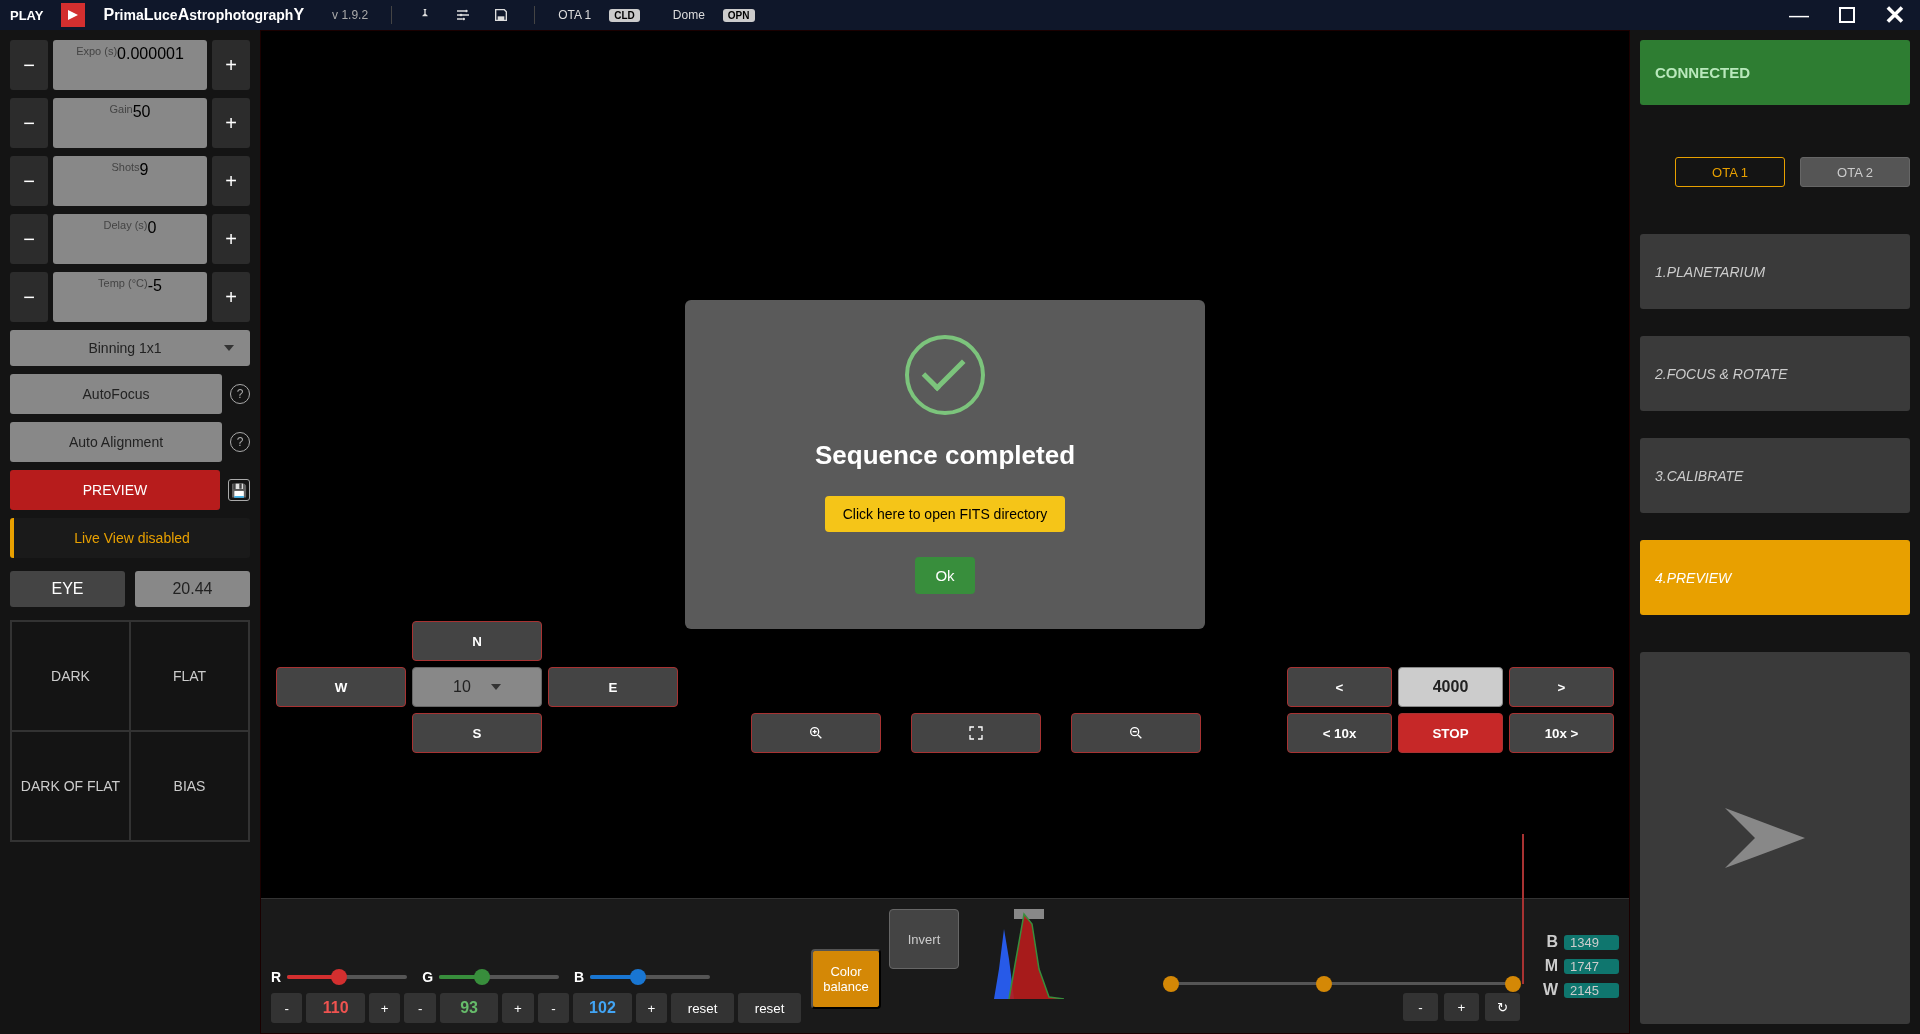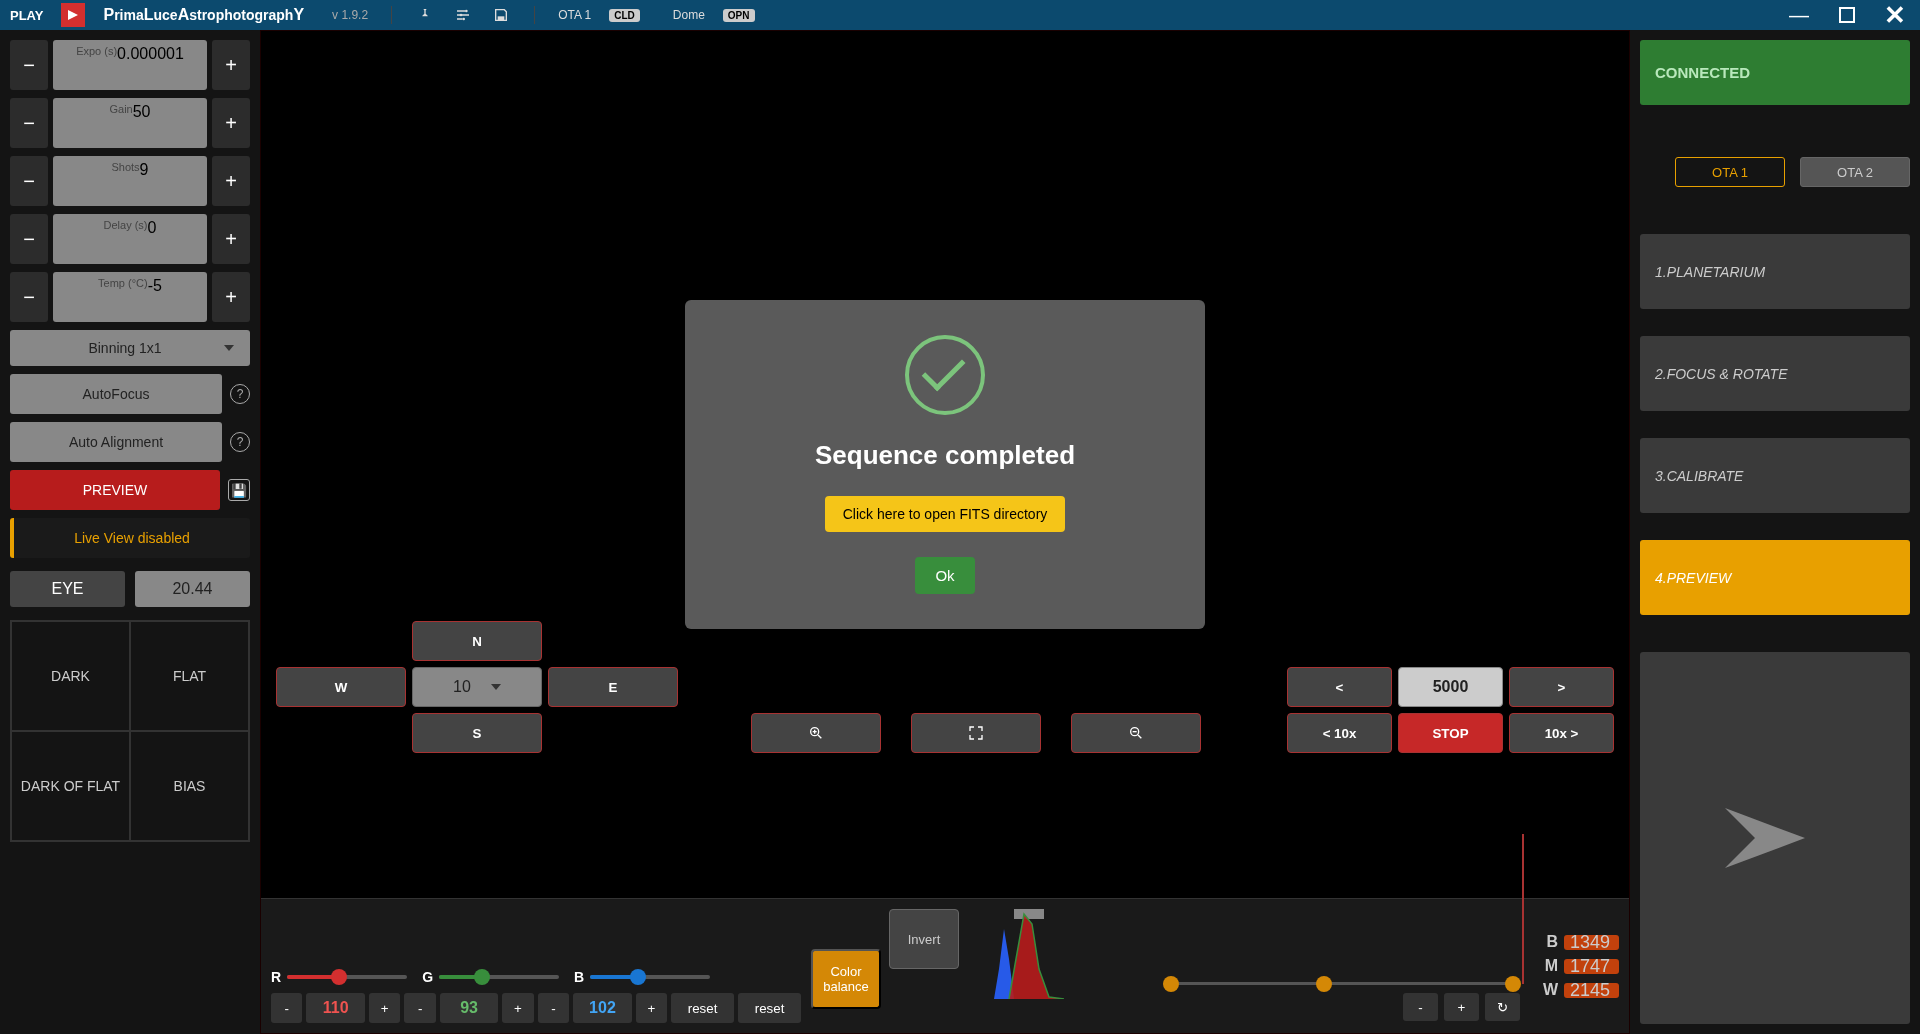--- a/index.html
+++ b/index.html
@@ -1,19 +1,19 @@
 <!DOCTYPE html>
 <html><head>
 <meta charset="utf-8">
 <style>
 * { box-sizing: border-box; margin: 0; padding: 0; font-family: Arial, sans-serif; }
 body { background: #000; color: #fff; width: 1920px; height: 1034px; overflow: hidden; position: relative; }
 
 
-.titlebar { height: 30px; background: #0c4a6e; display: flex; align-items: center; padding: 0 10px; gap: 18px; font-size: 13px; }
+.titlebar { height: 30px; background: #0f172a; display: flex; align-items: center; padding: 0 10px; gap: 18px; font-size: 13px; }
 .titlebar .logo { width: 24px; height: 24px; background: #d32f2f; display: flex; align-items: center; justify-content: center; position: relative; }
 .titlebar .logo::before { content: ''; position: absolute; width: 0; height: 0; border-left: 10px solid #fff; border-top: 5px solid transparent; border-bottom: 5px solid transparent; }
 .titlebar .app-name { font-weight: bold; font-size: 14px; }
 .titlebar .app-name .cap { font-size: 16px; }
 .titlebar .version { color: #aaa; font-size: 12px; margin-left: 10px; }
 .titlebar .sep { width: 1px; height: 18px; background: #444; margin: 0 5px; }
 .titlebar .tbicon { width: 20px; height: 20px; display: flex; align-items: center; justify-content: center; color: #ddd; cursor: pointer; }
 .titlebar .status-label { font-size: 12px; color: #ddd; }
 .titlebar .status-badge { background: #ccc; color: #000; border-radius: 3px; padding: 1px 5px; font-size: 10px; font-weight: bold; }
 .titlebar .spacer { flex: 1; }
@@ -104,21 +104,21 @@
 .level-slider { flex: 1; display: flex; flex-direction: column; justify-content: flex-end; gap: 8px; padding-bottom: 2px; position: relative; }
 .level-track { height: 4px; background: #555; position: relative; border-radius: 2px; margin: 0 10px; }
 .level-marker { position: absolute; top: -75px; bottom: -10px; width: 2px; background: #a83232; }
 .level-thumb { position: absolute; width: 16px; height: 16px; background: #d48806; border-radius: 50%; top: -6px; transform: translateX(-50%); }
 .level-controls { display: flex; gap: 6px; justify-content: flex-end; padding-right: 10px; }
 .lvl-btn { width: 35px; height: 28px; background: #333; border: none; color: #fff; border-radius: 3px; cursor: pointer; display: flex; align-items: center; justify-content: center; }
 
 .bmw-col { display: flex; flex-direction: column; gap: 6px; justify-content: center; }
 .bmw-row { display: flex; gap: 6px; align-items: center; }
 .bmw-label { width: 18px; font-weight: bold; color: #ccc; text-align: right; }
-.bmw-val { width: 55px; height: 15px; background: #c2410c; color: #ccc; display: flex; align-items: center; padding-left: 6px; border-radius: 3px; font-size: 18px; }
+.bmw-val { width: 55px; height: 15px; background: #0f766e; color: #ccc; display: flex; align-items: center; padding-left: 6px; border-radius: 3px; font-size: 13px; }
 
 
 .status-box { height: 65px; background: #2e7d32; border-radius: 3px; display: flex; align-items: center; padding-left: 15px; color: #b9e8bc; font-weight: bold; font-size: 15px; margin-bottom: 40px; }
 .ota-row { display: flex; gap: 15px; justify-content: flex-end; margin-bottom: 35px; }
 .ota-btn { width: 110px; height: 30px; border-radius: 3px; display: flex; align-items: center; justify-content: center; font-size: 13px; cursor: pointer; }
 .ota-active { border: 1px solid #e8a000; color: #e8a000; background: transparent; }
 .ota-inactive { background: #555; color: #ccc; border: 1px solid #666; }
 .step-box { height: 75px; background: #3a3a3a; border-radius: 3px; display: flex; align-items: center; padding-left: 15px; color: #ccc; font-size: 14px; cursor: pointer; margin-bottom: 15px; font-style: italic; }
 .step-active { background: #e8a000; color: #fff; }
 .big-play { flex: 1; background: #3a3a3a; border-radius: 3px; display: flex; align-items: center; justify-content: center; cursor: pointer; margin-top: 10px; }
@@ -287,21 +287,21 @@
             <svg class="icon" viewBox="0 0 24 24">
               <circle cx="10" cy="10" r="6" fill="none" stroke="currentColor" stroke-width="2"></circle>
               <line x1="15" y1="15" x2="20" y2="20" stroke="currentColor" stroke-width="2"></line>
               <line x1="7" y1="10" x2="13" y2="10" stroke="currentColor" stroke-width="2"></line>
             </svg>
           </button>
       </div>
 
       <div class="play-controls">
         <button class="pc-btn">&lt;</button>
-        <div class="pc-input">5000</div>
+        <div class="pc-input">4000</div>
         <button class="pc-btn">&gt;</button>
         <button class="pc-btn">&lt; 10x</button>
         <button class="pc-btn pc-stop">STOP</button>
         <button class="pc-btn">10x &gt;</button>
       </div>
 
       <div class="modal-overlay">
         <div class="modal">
           <div class="check-circle">
               <div class="check-mark"></div>

